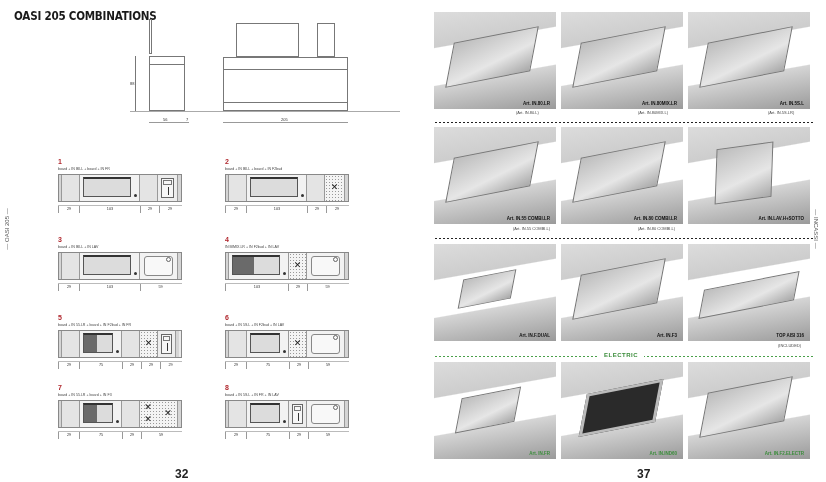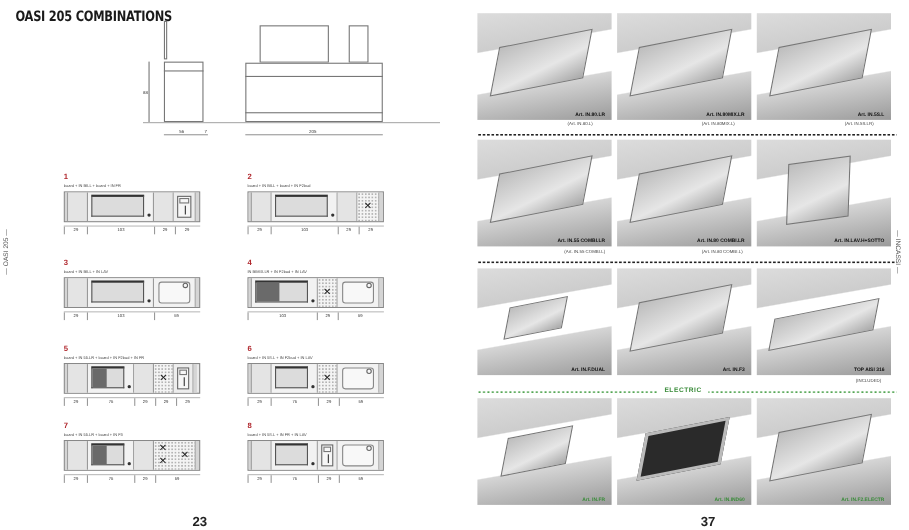--- a/index.html
+++ b/index.html
@@ -282,21 +282,21 @@
         <div class="seg endcap"></div>
       </div>
       <div class="dims">
         <span style="width:21px;">29</span>
         <span style="width:43px;">75</span>
         <span style="width:19px;">29</span>
         <span style="width:39px;">59</span>
       </div>
     </div>
 
-    <div class="page-num" style="left:175px;top:467px;">23</div>
+    <div class="page-num" style="left:175px;top:467px;">32</div>
   </div>
 
   <div class="page-right">
     <div class="side-label side-right" style="left:383px;">— INCASSI —</div>
 
     <div class="cell" style="left:21px;top:12px;">
       <div class="product"></div>
       <div class="label">Art. IN.80.LR</div>
     </div>
     <div class="subcap" style="left:103px;top:110px;">(Art. IN.80.L)</div>

